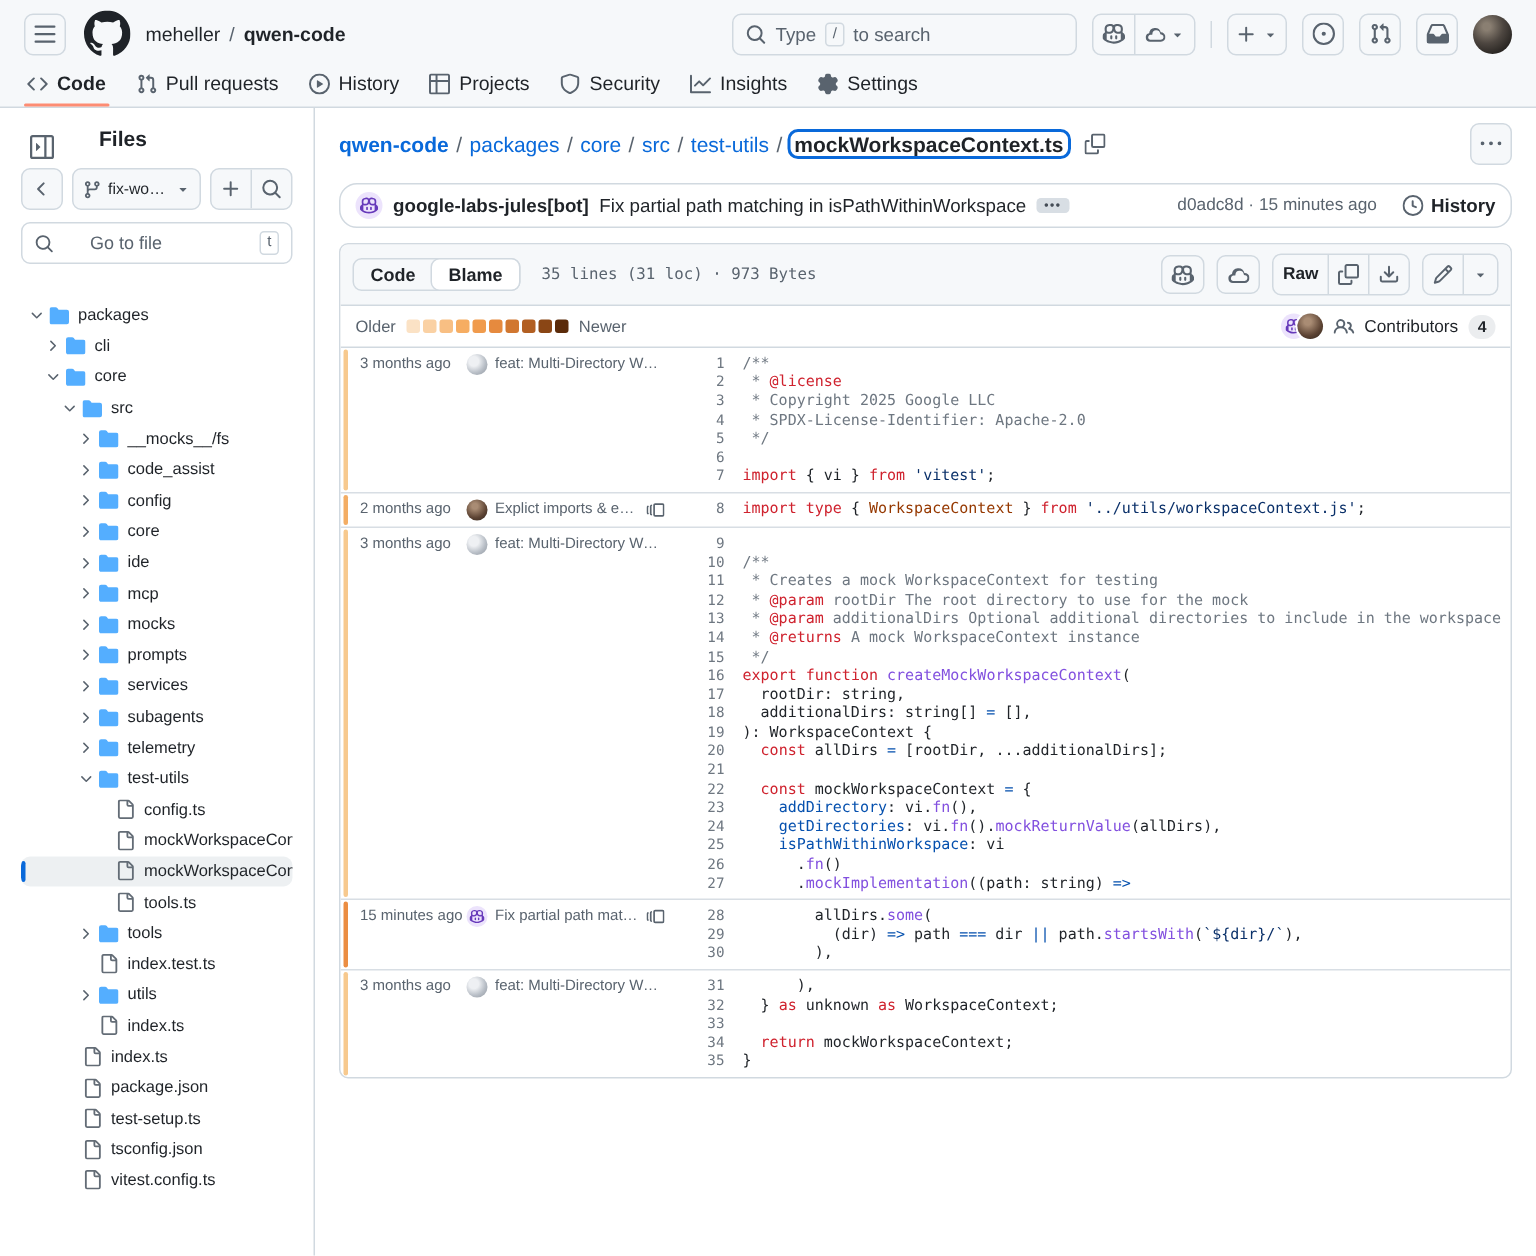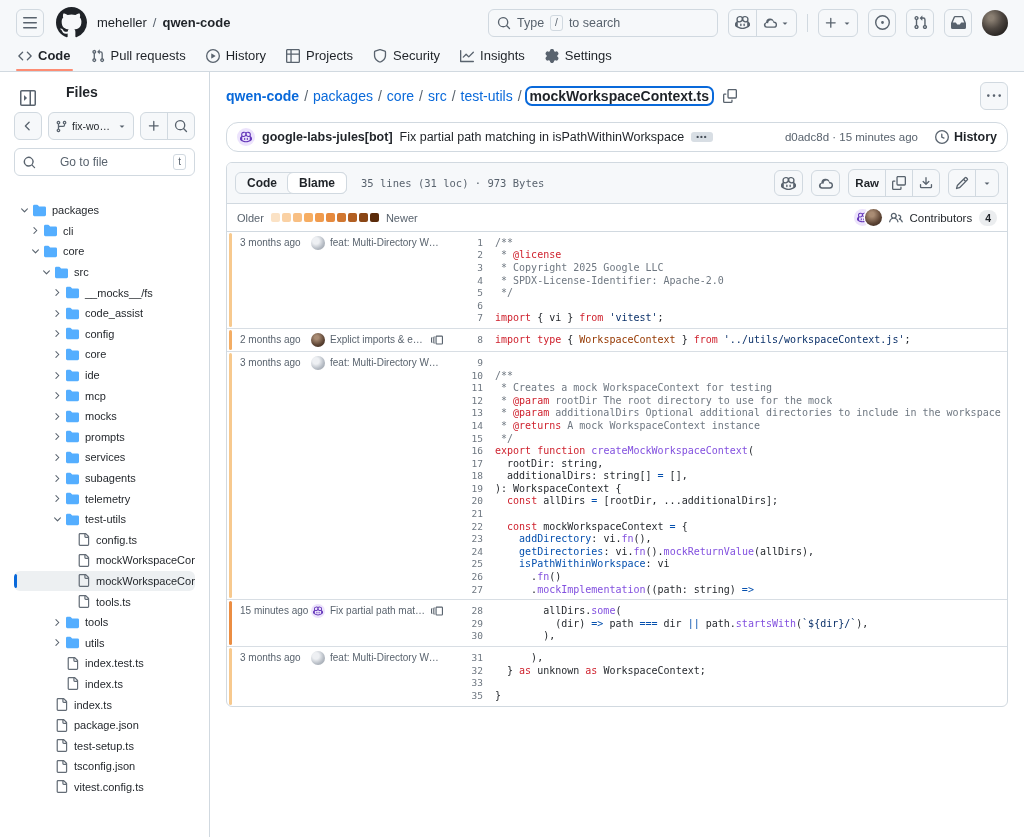--- a/index.html
+++ b/index.html
@@ -467,34 +467,34 @@
           </div>
           <div class="tree-row" style="padding-left: 38px;">
             <svg viewBox="0 0 16 16" width="11" height="11" fill="#59636e" class="chev">
               <path d="m6.22 3.22 4.25 4.25a.75.75 0 0 1 0 1.06l-4.25 4.25a.749.749 0 1 1-1.06-1.06L8.94 8 5.16 4.28a.749.749 0 1 1 1.06-1.06Z"></path>
             </svg>
             <svg viewBox="0 0 16 16" width="13" height="13" fill="#54aeff" class="ficon">
               <path d="M1.75 1A1.75 1.75 0 0 0 0 2.75v10.5C0 14.216.784 15 1.75 15h12.5A1.75 1.75 0 0 0 16 13.25v-8.5A1.75 1.75 0 0 0 14.25 3H7.5a.25.25 0 0 1-.2-.1l-.9-1.2C6.07 1.26 5.55 1 5 1H1.75Z"></path>
             </svg>
             <span>tools</span>
           </div>
+          <div class="tree-row" style="padding-left: 52px;">
+            <svg viewBox="0 0 16 16" width="13" height="13" fill="#636c76" class="ficon">
+              <path d="M2 1.75C2 .784 2.784 0 3.75 0h6.586c.464 0 .909.184 1.237.513l2.914 2.914c.329.328.513.773.513 1.237v9.586A1.75 1.75 0 0 1 13.25 16h-9.5A1.75 1.75 0 0 1 2 14.25Zm1.75-.25a.25.25 0 0 0-.25.25v12.5c0 .138.112.25.25.25h9.5a.25.25 0 0 0 .25-.25V6h-2.75A1.75 1.75 0 0 1 9 4.25V1.5Zm6.75.062V4.25c0 .138.112.25.25.25h2.688l-.011-.013-2.914-2.914-.013-.011Z"></path>
+            </svg>
+            <span>index.test.ts</span>
+          </div>
           <div class="tree-row" style="padding-left: 38px;">
             <svg viewBox="0 0 16 16" width="11" height="11" fill="#59636e" class="chev">
               <path d="m6.22 3.22 4.25 4.25a.75.75 0 0 1 0 1.06l-4.25 4.25a.749.749 0 1 1-1.06-1.06L8.94 8 5.16 4.28a.749.749 0 1 1 1.06-1.06Z"></path>
             </svg>
             <svg viewBox="0 0 16 16" width="13" height="13" fill="#54aeff" class="ficon">
               <path d="M1.75 1A1.75 1.75 0 0 0 0 2.75v10.5C0 14.216.784 15 1.75 15h12.5A1.75 1.75 0 0 0 16 13.25v-8.5A1.75 1.75 0 0 0 14.25 3H7.5a.25.25 0 0 1-.2-.1l-.9-1.2C6.07 1.26 5.55 1 5 1H1.75Z"></path>
             </svg>
             <span>utils</span>
-          </div>
-          <div class="tree-row" style="padding-left: 52px;">
-            <svg viewBox="0 0 16 16" width="13" height="13" fill="#636c76" class="ficon">
-              <path d="M2 1.75C2 .784 2.784 0 3.75 0h6.586c.464 0 .909.184 1.237.513l2.914 2.914c.329.328.513.773.513 1.237v9.586A1.75 1.75 0 0 1 13.25 16h-9.5A1.75 1.75 0 0 1 2 14.25Zm1.75-.25a.25.25 0 0 0-.25.25v12.5c0 .138.112.25.25.25h9.5a.25.25 0 0 0 .25-.25V6h-2.75A1.75 1.75 0 0 1 9 4.25V1.5Zm6.75.062V4.25c0 .138.112.25.25.25h2.688l-.011-.013-2.914-2.914-.013-.011Z"></path>
-            </svg>
-            <span>index.test.ts</span>
           </div>
           <div class="tree-row" style="padding-left: 52px;">
             <svg viewBox="0 0 16 16" width="13" height="13" fill="#636c76" class="ficon">
               <path d="M2 1.75C2 .784 2.784 0 3.75 0h6.586c.464 0 .909.184 1.237.513l2.914 2.914c.329.328.513.773.513 1.237v9.586A1.75 1.75 0 0 1 13.25 16h-9.5A1.75 1.75 0 0 1 2 14.25Zm1.75-.25a.25.25 0 0 0-.25.25v12.5c0 .138.112.25.25.25h9.5a.25.25 0 0 0 .25-.25V6h-2.75A1.75 1.75 0 0 1 9 4.25V1.5Zm6.75.062V4.25c0 .138.112.25.25.25h2.688l-.011-.013-2.914-2.914-.013-.011Z"></path>
             </svg>
             <span>index.ts</span>
           </div>
           <div class="tree-row" style="padding-left: 41px;">
             <svg viewBox="0 0 16 16" width="13" height="13" fill="#636c76" class="ficon">
               <path d="M2 1.75C2 .784 2.784 0 3.75 0h6.586c.464 0 .909.184 1.237.513l2.914 2.914c.329.328.513.773.513 1.237v9.586A1.75 1.75 0 0 1 13.25 16h-9.5A1.75 1.75 0 0 1 2 14.25Zm1.75-.25a.25.25 0 0 0-.25.25v12.5c0 .138.112.25.25.25h9.5a.25.25 0 0 0 .25-.25V6h-2.75A1.75 1.75 0 0 1 9 4.25V1.5Zm6.75.062V4.25c0 .138.112.25.25.25h2.688l-.011-.013-2.914-2.914-.013-.011Z"></path>
@@ -845,20 +845,24 @@
                 </div>
                 <div class="cl">
                   <span class="ln">32</span>
                   <div class="ct"><span class="tok-p">  } </span><span class="tok-k">as</span><span class="tok-p"> unknown </span><span class="tok-k">as</span><span class="tok-p"> WorkspaceContext;</span></div>
                 </div>
                 <div class="cl">
                   <span class="ln">33</span>
                   <div class="ct"></div>
                 </div>
                 <div class="cl">
+                  <span class="ln">34</span>
+                  <div class="ct"><span class="tok-p">  </span><span class="tok-k">return</span><span class="tok-p"> mockWorkspaceContext;</span></div>
+                </div>
+                <div class="cl">
                   <span class="ln">35</span>
                   <div class="ct"><span class="tok-p">}</span></div>
                 </div>
               </div>
             </div>
           </div>
     </div>
   </main>
 </div>
 </div>

